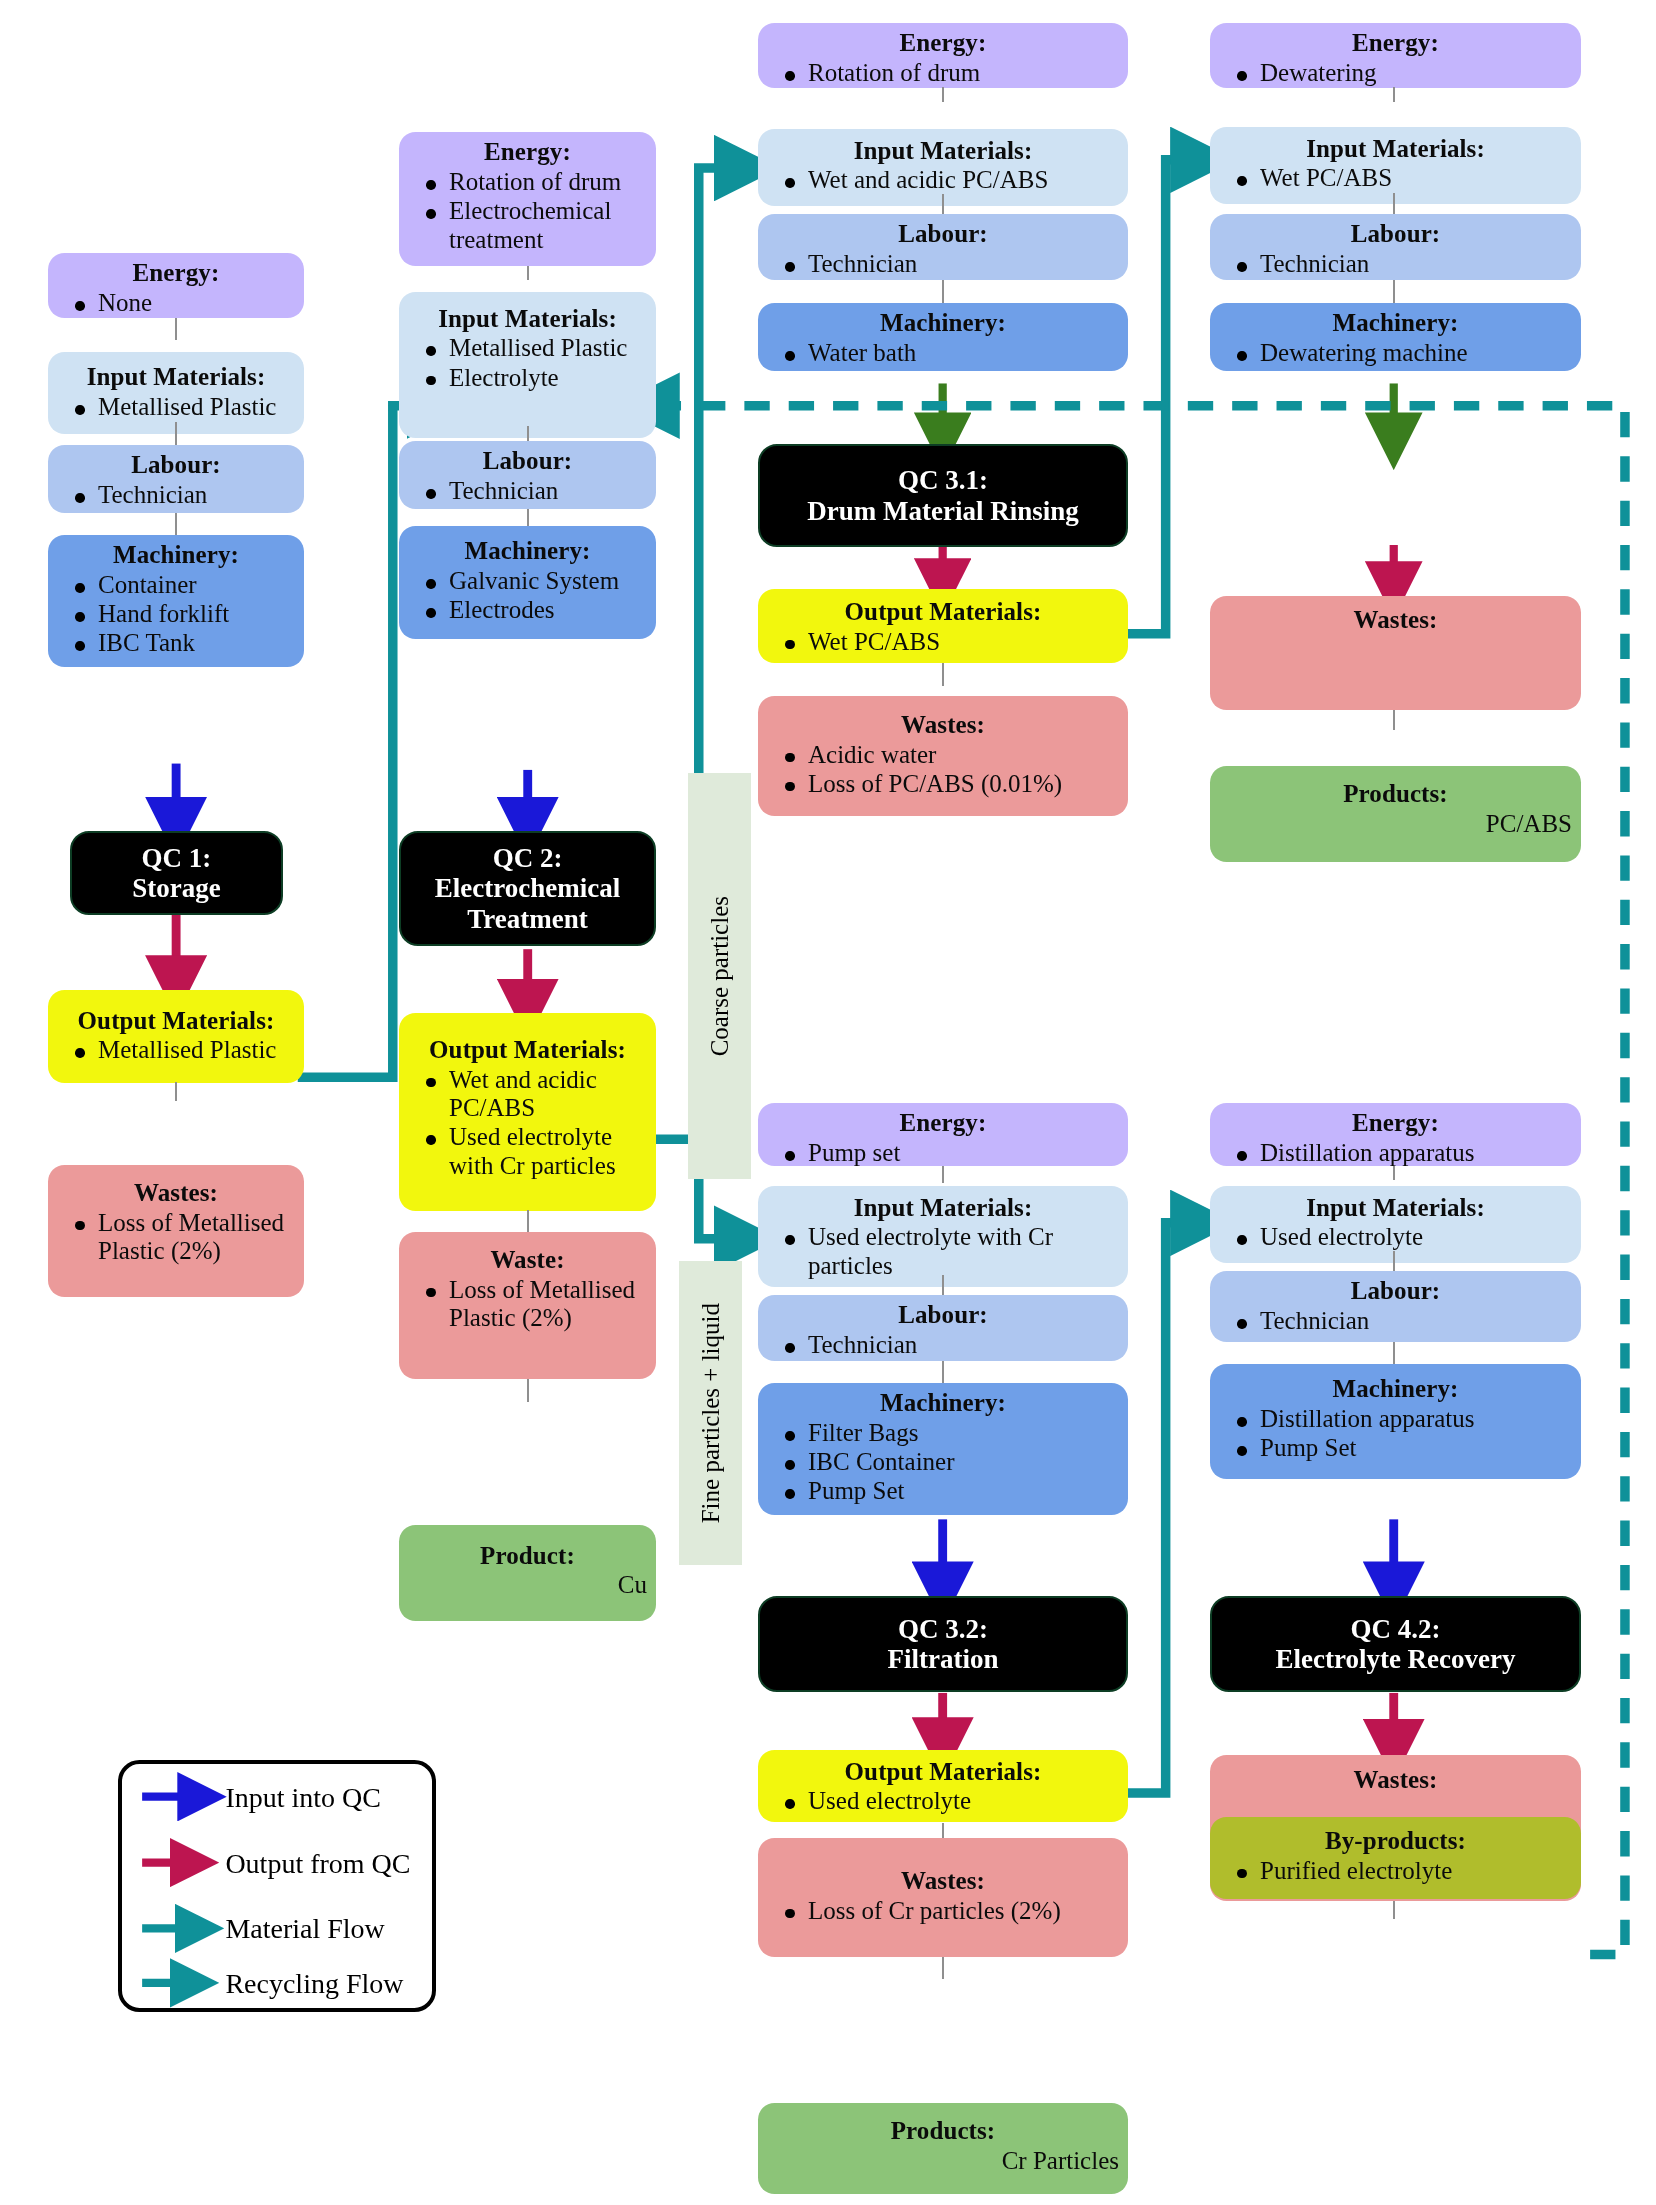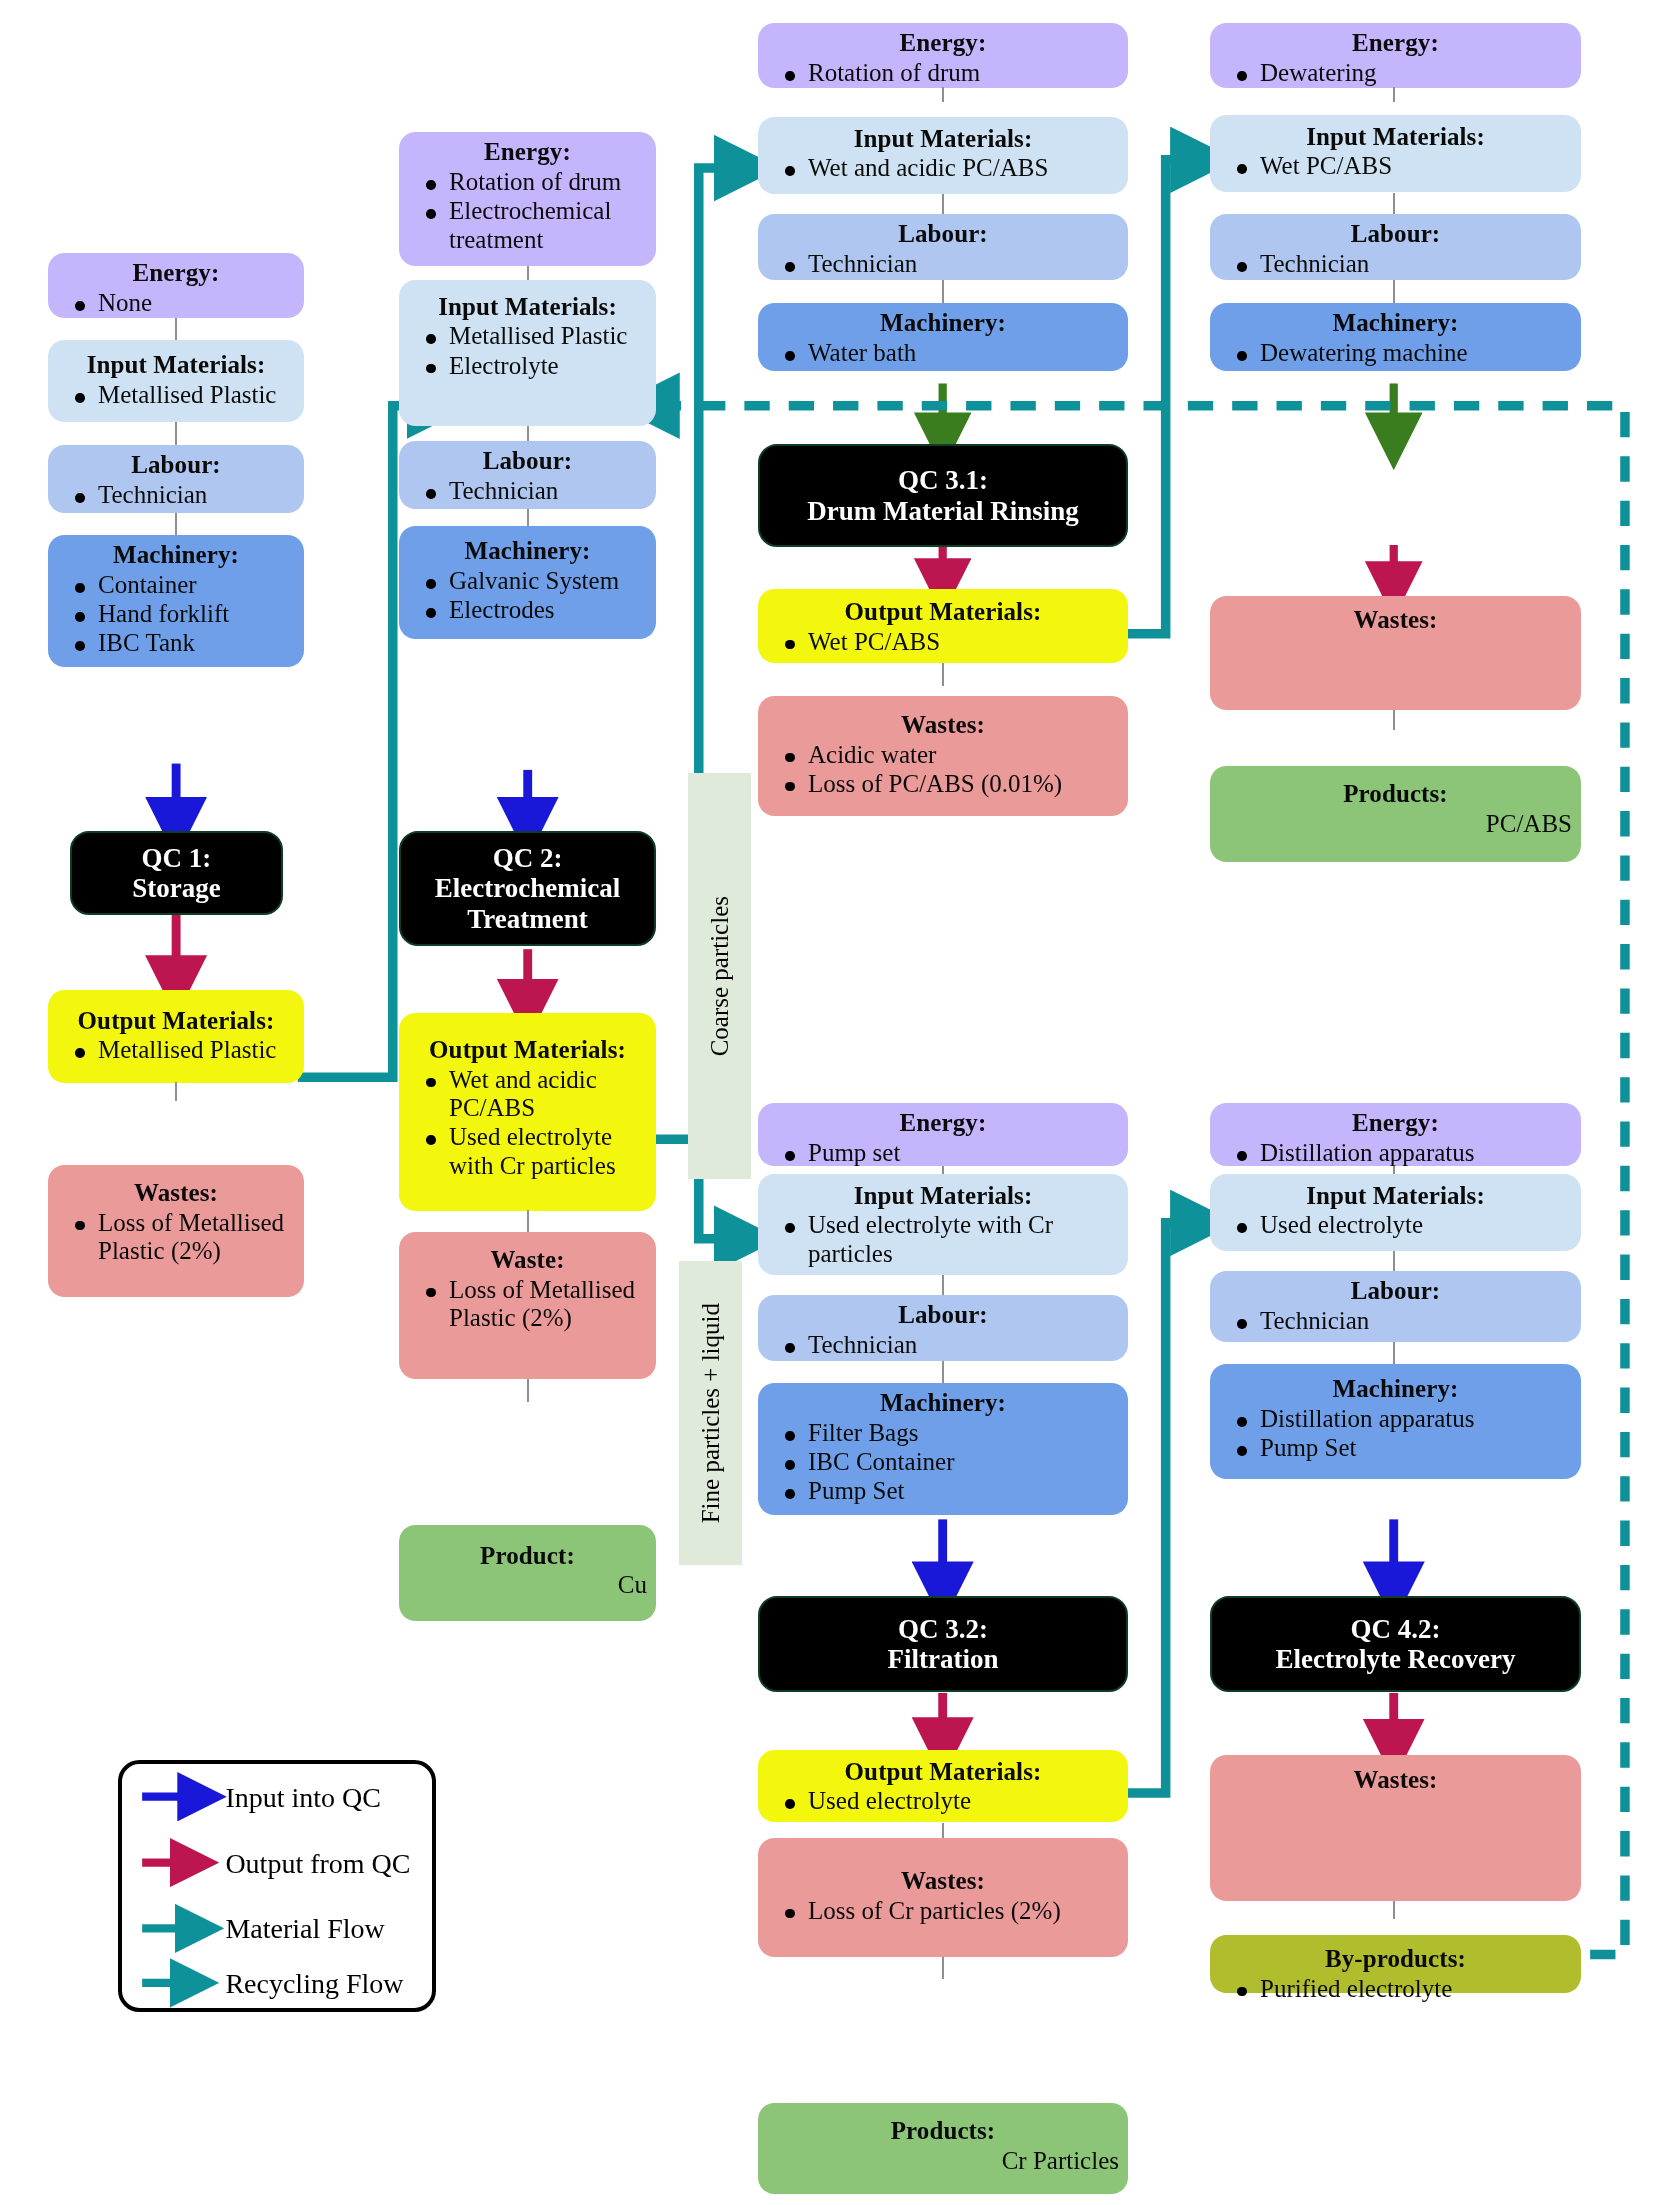--- a/index.html
+++ b/index.html
@@ -39,21 +39,21 @@
     width:9.5px;height:9.5px;
     background:#000;
     border-radius:50%;
   }
   .box .plain{
     font-size:25px;
     text-align:right;
   }
 
   .energy     {background:#c4b5fd;}
-  .input      {background:#cfe2f3;}
+  .input      {background:#cfe2f3;margin-top:12px;}
   .labour     {background:#aec6f0;}
   .machinery  {background:#6f9fe8;}
   .qc         {background:#000000;color:#ffffff;border:2.5px solid #0d3d24;border-radius:19px;
                display:flex;align-items:center;justify-content:center;text-align:center;}
   .qc .qctitle{font-weight:bold;font-size:27px;line-height:1.12;}
   .output     {background:#f2f70d;}
   .waste      {background:#eb9a9a;}
   .product    {background:#8cc478;margin-top:36px;}
   .byproduct  {background:#b0bd2c;}
 
@@ -468,21 +468,21 @@
       <div>QC 4.2:</div>
       <div>Electrolyte Recovery</div>
     </div>
   </div>
 
   <div class="box waste" style="left:1210px;top:1755px;width:371px;height:146px;padding-top:11.4px;">
     <div class="hdr">Wastes:</div>
   </div>
   <div class="tick" style="left:1393px;top:1901px;height:18px;"></div>
 
-  <div class="box byproduct" style="left:1210px;top:1935px;width:371px;height:58px;padding-top:10px;">
+  <div class="box byproduct" style="left:1210px;top:1817px;width:371px;height:82px;padding-top:10px;">
     <div class="hdr">By-products:</div>
     <ul>
         <li>Purified electrolyte</li>
       </ul>
   </div>
 
   <div id="legend" style="left:118px;top:1760px;width:318px;height:252px;">
   </div>
 
   <svg style="position:absolute;left:118px;top:1760px;width:318px;height:252px;pointer-events:none;" viewBox="0 0 502 398">

